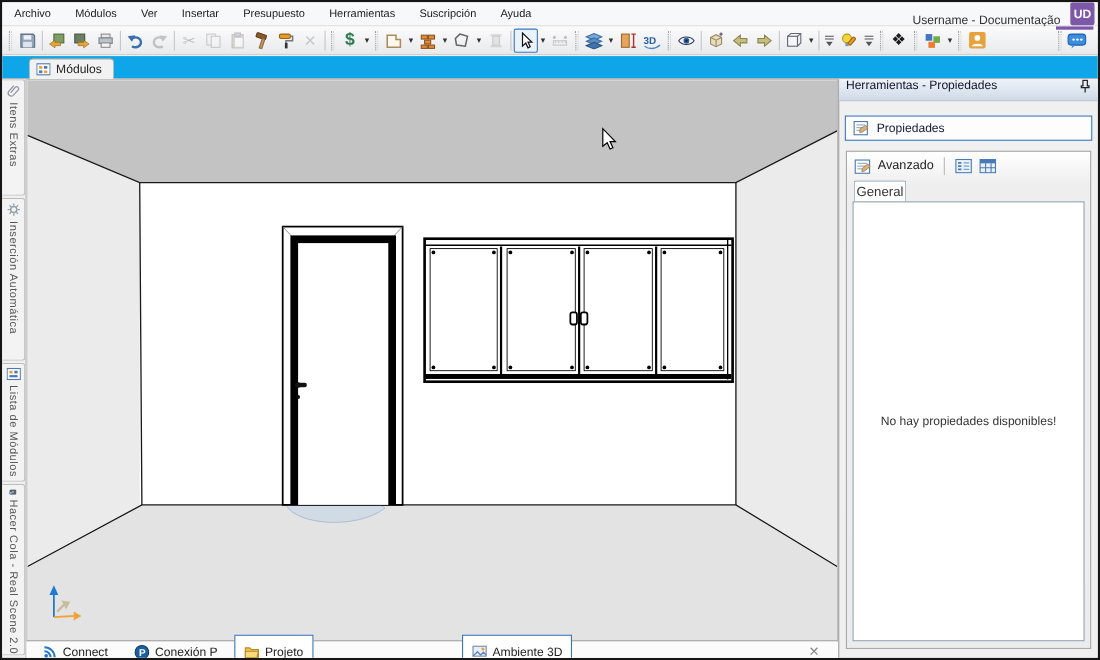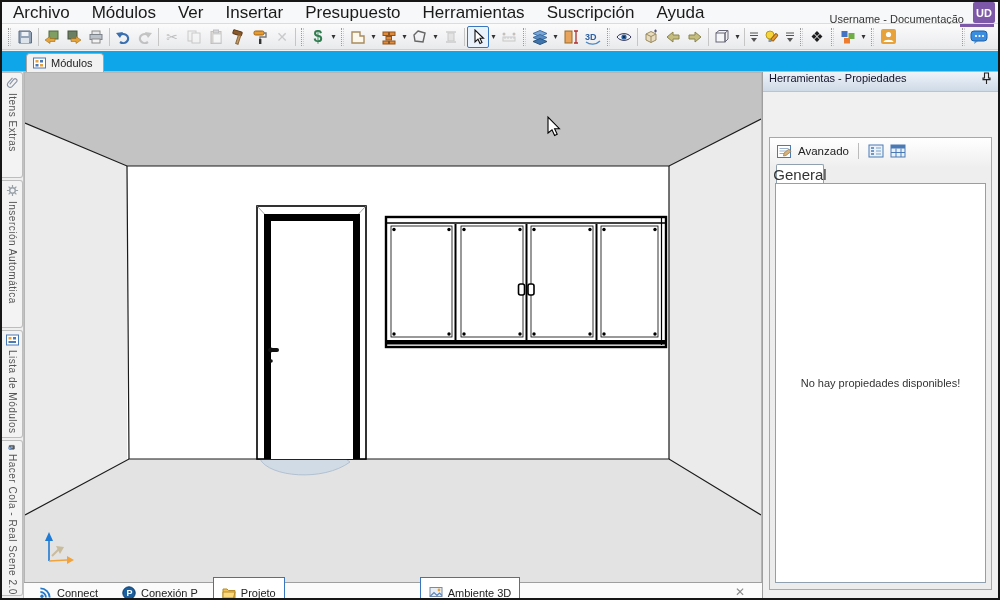--- a/index.html
+++ b/index.html
@@ -1,20 +1,20 @@
 <!DOCTYPE html>
 <html style="--accent-blue: #3a76bd; --accent-purple: #7e58a8; --ceiling: #c3c3c3; --side-wall: #ebebeb; --floor: #e3e3e3; --door-swing: #ccd9e8;"><head>
 <meta charset="utf-8">
 <style>
   html,body{margin:0;padding:0;background:#555;}
   *{box-sizing:border-box;font-family:"Liberation Sans","DejaVu Sans",sans-serif;}
   .win{position:relative;width:1000px;height:600px;background:#f0f0f0;border:2px solid #161616;overflow:hidden;}
   
   .menubar{position:absolute;left:0;top:0;right:0;height:22px;background:#f7f8f9;border-bottom:1px solid #dcdcdc;display:flex;align-items:center;}
-  .menuitem{font-size:17px;color:#1a1a1a;padding:0 11px;height:22px;display:flex;align-items:center;cursor:default;}
+  .menuitem{font-size:10px;color:#1a1a1a;padding:0 11px;height:22px;display:flex;align-items:center;cursor:default;}
   .username{position:absolute;right:34px;top:0;height:34px;display:flex;align-items:center;font-size:11px;color:#333;}
   .avatar{position:absolute;right:3px;top:0;width:22px;height:21px;background:var(--accent-purple,#7e58a8);color:#fff;font-size:11px;font-weight:bold;display:flex;align-items:center;justify-content:center;border-radius:2px;}
   
   .toolbar{position:absolute;left:0;top:22px;right:0;height:26px;background:linear-gradient(#fbfbfc,#e9eaec);border-bottom:1px solid #cfcfcf;display:flex;align-items:center;padding-left:3px;}
   .tbtn{width:22px;height:22px;display:flex;align-items:center;justify-content:center;border:1px solid transparent;border-radius:2px;flex:none;}
   .tbtn.active{border:1px solid var(--accent-blue,#3a76bd);background:#eaf2fb;}
   .tbtn.dis{opacity:.38;filter:grayscale(70%);}
   .tsep{width:1px;height:18px;background:#c6c6c6;margin:0 2px;flex:none;}
   .tgrip{width:3px;height:18px;border-left:1px dotted #9a9a9a;border-right:1px dotted #cfcfcf;margin:0 3px;flex:none;}
   .darr{font-size:8px;color:#333;width:9px;text-align:center;flex:none;cursor:default;}
@@ -35,21 +35,21 @@
   .btab.boxed{border:1px solid var(--accent-blue,#3a76bd);background:#fff;}
   .bclose{position:absolute;right:14px;top:2px;font-size:12px;color:#8a8a8a;width:16px;text-align:center;}
   
   .rpanel{position:absolute;left:760px;top:70px;right:0;bottom:0;background:#f0f0f0;border-left:1px solid #9f9f9f;}
   .rhead{height:20px;background:linear-gradient(#eef3f9,#cfdae7);border-bottom:1px solid #b9c4d0;display:flex;padding:0 6px;font-size:11px;color:#13132b;}
   .rhead .title{flex:1;}
   .propbtn{position:absolute;left:5px;right:5px;top:33px;height:23px;background:#fdfdfd;border:1px solid var(--accent-blue,#3a76bd);display:flex;align-items:center;gap:7px;padding-left:6px;font-size:11px;color:#16163a;}
   .subpanel{position:absolute;left:6px;right:6px;top:65px;bottom:8px;border:1px solid #a8a8a8;background:linear-gradient(#ffffff,#eeeeee 30px,#ececec);display:flex;flex-direction:column;}
   .advrow{height:26px;display:flex;align-items:center;gap:6px;padding:0 6px;font-size:11.5px;color:#222;text-align:center;}
   .advsep{width:1px;height:16px;background:#bbb;margin:0 3px;}
-  .gentab{margin-left:6px;width:48px;height:19px;background:#fff;border:1px solid #8fa0ae;border-bottom:none;display:flex;align-items:center;justify-content:center;font-size:15px;color:#333;border-radius:2px 2px 0 0;}
+  .gentab{margin-left:6px;width:48px;height:19px;background:#fff;border:1px solid #8fa0ae;border-bottom:none;display:flex;align-items:center;justify-content:center;font-size:12px;color:#333;border-radius:2px 2px 0 0;}
   .gencontent{flex:1;margin:0 5px 6px 5px;background:#fff;border:1px solid #8fa0ae;box-shadow:inset 0 0 0 3px #fff;display:flex;align-items:center;justify-content:center;}
   .emptymsg{font-size:11px;color:#333;}
   svg{display:block;}
 </style>
 </head>
 <body>
 
 <div class="win">
 
   <div class="menubar">
@@ -457,20 +457,28 @@
   </div>
 
   <div class="rpanel">
     <div class="rhead">
       <span class="title">Herramientas - Propiedades</span>
       <svg width="11" height="13" viewBox="0 0 11 13">
           <path d="M3.5 1h4v5H9v1.6H2V6h1.5z" fill="none" stroke="#222" stroke-width="1.1"></path>
           <line x1="5.5" y1="7.6" x2="5.5" y2="12" stroke="#222" stroke-width="1.1"></line>
         </svg>
     </div>
+    <div class="propbtn">
+      <svg width="15" height="15" viewBox="0 0 15 15">
+          <rect x="1.5" y="1.5" width="12" height="12" fill="#fff" stroke="#4a7ab5"></rect>
+          <path d="M3.5 4.5h8M3.5 7h8M3.5 9.5h5" stroke="#9ab2cc"></path>
+          <path d="M7 8l5-3 2 2.5-5 3.5-2.5.5z" fill="#d8b27a" stroke="#9a7a42" stroke-width=".7"></path>
+        </svg>
+      <span>Propiedades</span>
+    </div>
     <div class="subpanel">
       <div class="advrow">
         <svg width="16" height="15" viewBox="0 0 16 15">
             <rect x="1.5" y="1.5" width="13" height="12" fill="#fff" stroke="#4a7ab5"></rect>
             <path d="M3.5 4.5h9M3.5 7h9M3.5 9.5h6" stroke="#9ab2cc"></path>
             <path d="M8 9l5-4 2 2.5-5 4-2.5.5z" fill="#d8b27a" stroke="#9a7a42" stroke-width=".7"></path>
           </svg>
         <span>Avanzado</span>
         <span class="advsep"></span>
         <svg width="16" height="14" viewBox="0 0 16 14">

